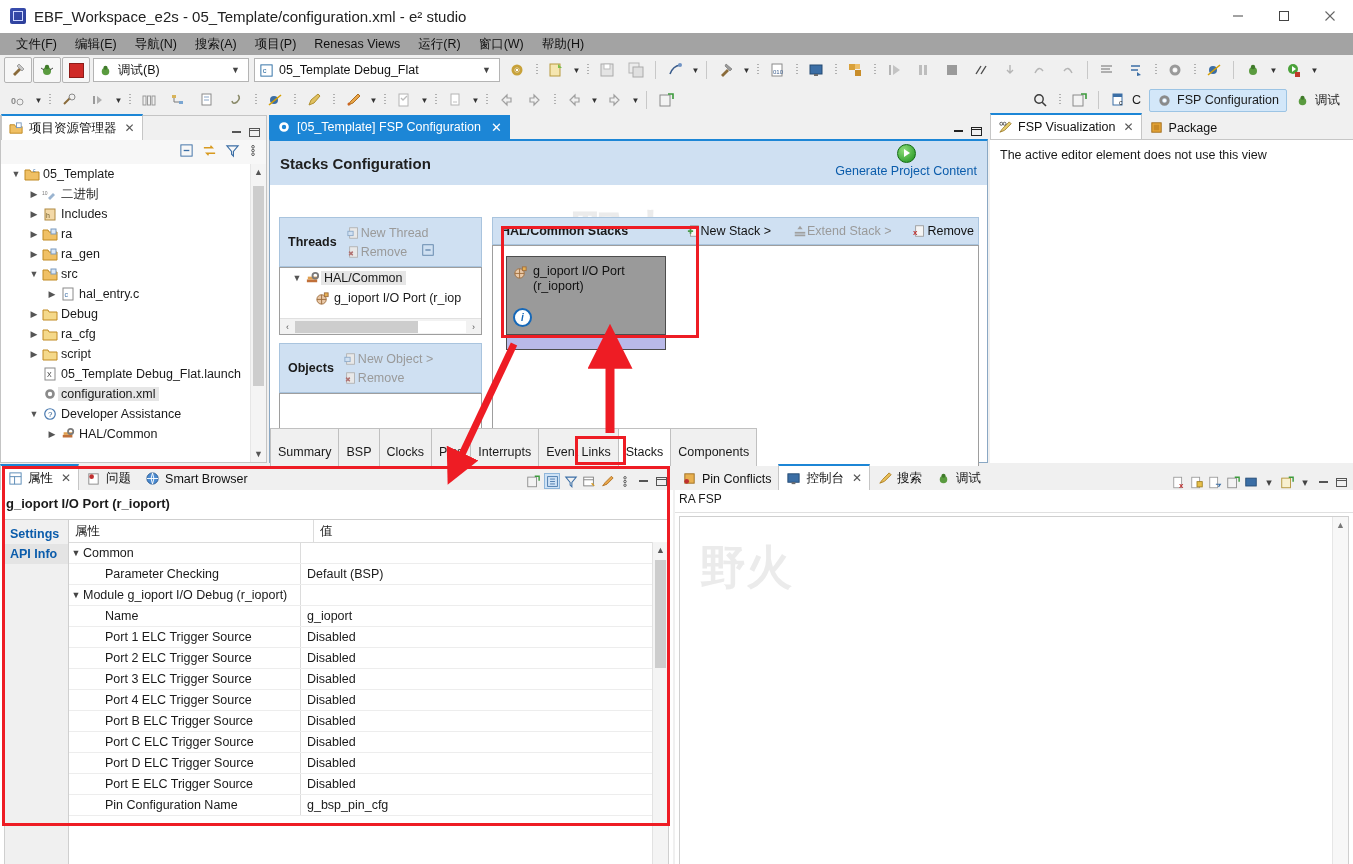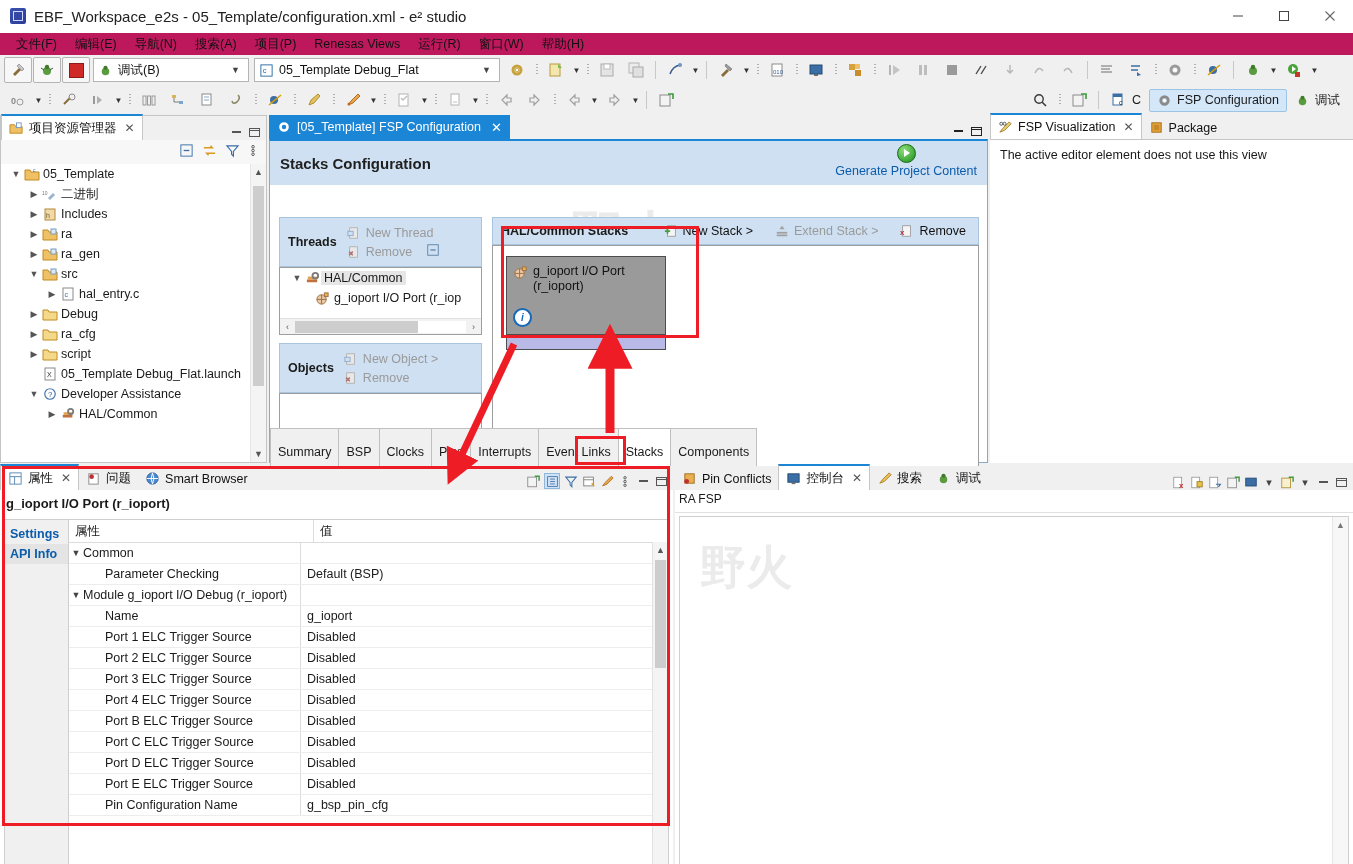--- a/index.html
+++ b/index.html
@@ -14,21 +14,21 @@
   
   .titlebar{height:32px;background:#ffffff;display:flex;align-items:center;position:relative;border-bottom:1px solid #ffffff;}
   .title-ico{width:16px;height:16px;margin:0 8px 0 10px;border-radius:2px;
       background:linear-gradient(145deg,#3a4fb0,#2c3e99);position:relative;flex:none;}
   .title-ico:after{content:"";position:absolute;inset:3px;border:1px solid #cfd8ff;}
   .title-text{font-size:15px;color:#222;white-space:nowrap;}
   .wbtns{position:absolute;right:0;top:0;height:32px;display:flex;}
   .wbtn{width:46px;height:32px;display:flex;align-items:center;justify-content:center;color:#555;font-size:13px;}
 
   
-  .menubar{height:22px;background:#be185d;display:flex;align-items:center;padding-left:8px;gap:2px;}
+  .menubar{height:22px;background:#a3a3a3;display:flex;align-items:center;padding-left:8px;gap:2px;}
   .menu-item{padding:2px 8px;font-size:12.5px;color:#111;white-space:nowrap;}
 
   
   .tbrow{height:30px;background:#f0f0f0;display:flex;align-items:center;padding-left:4px;gap:1px;}
   .tbrow.r2{height:30px;}
   .tbtn{width:26px;height:24px;display:flex;align-items:center;justify-content:center;border:1px solid transparent;border-radius:2px;position:relative;}
   .tbtn.framed{border:1px solid #b4b4b4;background:#f7f7f7;}
   .sep{width:1px;height:18px;background:#c8c8c8;margin:0 4px;}
   .dotsep{width:5px;height:18px;margin:0 2px;position:relative;}
   .dotsep:before{content:"";position:absolute;left:2px;top:3px;width:2px;height:12px;
@@ -80,21 +80,21 @@
   .ed-body{position:absolute;left:0;top:24px;right:0;bottom:0;border:1px solid #8aa8c4;border-top:2px solid #1c86d6;box-sizing:border-box;background:#fff;}
   .ed-head{height:44px;background:#cfe0f2;display:flex;align-items:center;padding:0 10px;position:relative;}
   .ed-head h1{margin:0;font-size:15px;font-weight:bold;color:#1f1f1f;}
   .gen-link{position:absolute;right:10px;top:3px;text-align:center;color:#0b5cab;font-size:12.5px;}
   .gen-link .play{width:17px;height:17px;border-radius:50%;background:radial-gradient(circle at 35% 30%,#8ede7a,#1a8f1a);margin:0 auto;position:relative;border:1px solid #126b12;}
   .gen-link .play:after{content:"";position:absolute;left:6px;top:4px;border-left:6px solid #fff;border-top:4px solid transparent;border-bottom:4px solid transparent;}
   .gen-link .gl-txt{text-decoration:none;display:block;margin-top:1px;}
 
   .box-hdr{background:#cfe0f2;border:1px solid #a9c4de;box-sizing:border-box;display:flex;align-items:center;}
   .grp-title{font-weight:bold;font-size:12.5px;padding:0 6px 0 8px;}
-  .gbtn{display:flex;align-items:center;gap:5px;font-size:12.5px;color:#9a9a9a;padding:2px 4px;}
+  .gbtn{display:flex;align-items:center;font-size:12.5px;color:#9a9a9a;padding:2px 4px;}
   .gbtn.on{color:#111;}
   .listbox{background:#fff;border:1px solid #9e9e9e;box-sizing:border-box;position:relative;}
   .hscroll{position:absolute;left:0;right:0;bottom:0;height:15px;background:#f2f2f2;border-top:1px solid #e0e0e0;display:flex;align-items:center;}
   .hscroll .ar{width:15px;text-align:center;font-size:9px;color:#555;}
   .hscroll .tk{flex:1;height:12px;background:#fff;position:relative;}
   .hscroll .tk i{position:absolute;left:0;top:0;bottom:0;width:72%;background:#cdcdcd;display:block;}
 
   .stack-card{position:absolute;background:#9a9a9a;border:1px solid #4d4d4d;box-sizing:border-box;}
   .stack-card .t{color:#111;font-size:12.5px;padding:7px 6px 0 26px;line-height:15px;}
   .stack-card .modico{position:absolute;left:6px;top:8px;width:15px;height:15px;}
@@ -681,20 +681,30 @@
             <span class="tw"></span>
             <span class="tico">
               <svg width="16" height="14" viewBox="0 0 16 14">
                 <rect x="3" y="1" width="10" height="12" fill="#fff" stroke="#8a8a8a"></rect>
                 <text x="5" y="10" font-size="7" fill="#333">X</text>
               </svg>
             </span>
             <span class="tlabel">05_Template Debug_Flat.launch</span>
           </div>
           <div class="trow" style="padding-left: 26px;">
+            <span class="tw"></span>
+            <span class="tico">
+              <svg width="16" height="14" viewBox="0 0 16 16">
+                <circle cx="8" cy="8" r="4" fill="none" stroke="#8a8a8a" stroke-width="3"></circle>
+                <circle cx="8" cy="8" r="1.6" fill="#fff"></circle>
+              </svg>
+            </span>
+            <span class="tlabel sel">configuration.xml</span>
+          </div>
+          <div class="trow" style="padding-left: 26px;">
             <span class="tw">▼</span>
             <span class="tico">
               <svg width="16" height="14" viewBox="0 0 16 16">
                 <circle cx="8" cy="8" r="6" fill="#fff" stroke="#4a7ab0" stroke-width="1.4"></circle>
                 <text x="5.8" y="11.5" font-size="9" fill="#2a5a90">?</text>
               </svg>
             </span>
             <span class="tlabel">Developer Assistance</span>
           </div>
           <div class="trow" style="padding-left: 44px;">
@@ -826,21 +836,21 @@
                   <text x="1" y="12" font-size="8" fill="#b07070">✖</text>
                 </svg>
               <span>Remove</span>
             </div>
           </div>
         </div>
         <div class="listbox" style="position:absolute;left:9px;top:252px;width:203px;height:36px;"></div>
 
         <div class="box-hdr" style="position:absolute;left:222px;top:76px;width:487px;height:28px;">
           <span class="grp-title">HAL/Common Stacks</span>
-          <div style="margin-left:auto;display:flex;align-items:center;gap:14px;padding-right:8px;">
+          <div style="margin-left:auto;display:flex;align-items:center;gap:14px;">
             <div class="gbtn on">
               <svg width="14" height="14" viewBox="0 0 16 16">
                   <rect x="4" y="2" width="9" height="12" fill="#f5f5f5" stroke="#9a9a9a"></rect>
                   <path d="M1 8 L7 8 M4 5 L4 11" stroke="#4a9a4a" stroke-width="2"></path>
                 </svg>
               <span>New Stack  &gt;</span>
             </div>
             <div class="gbtn">
               <svg width="14" height="14" viewBox="0 0 16 16">
                   <rect x="2" y="9" width="12" height="2" fill="#a0a0a0"></rect>

